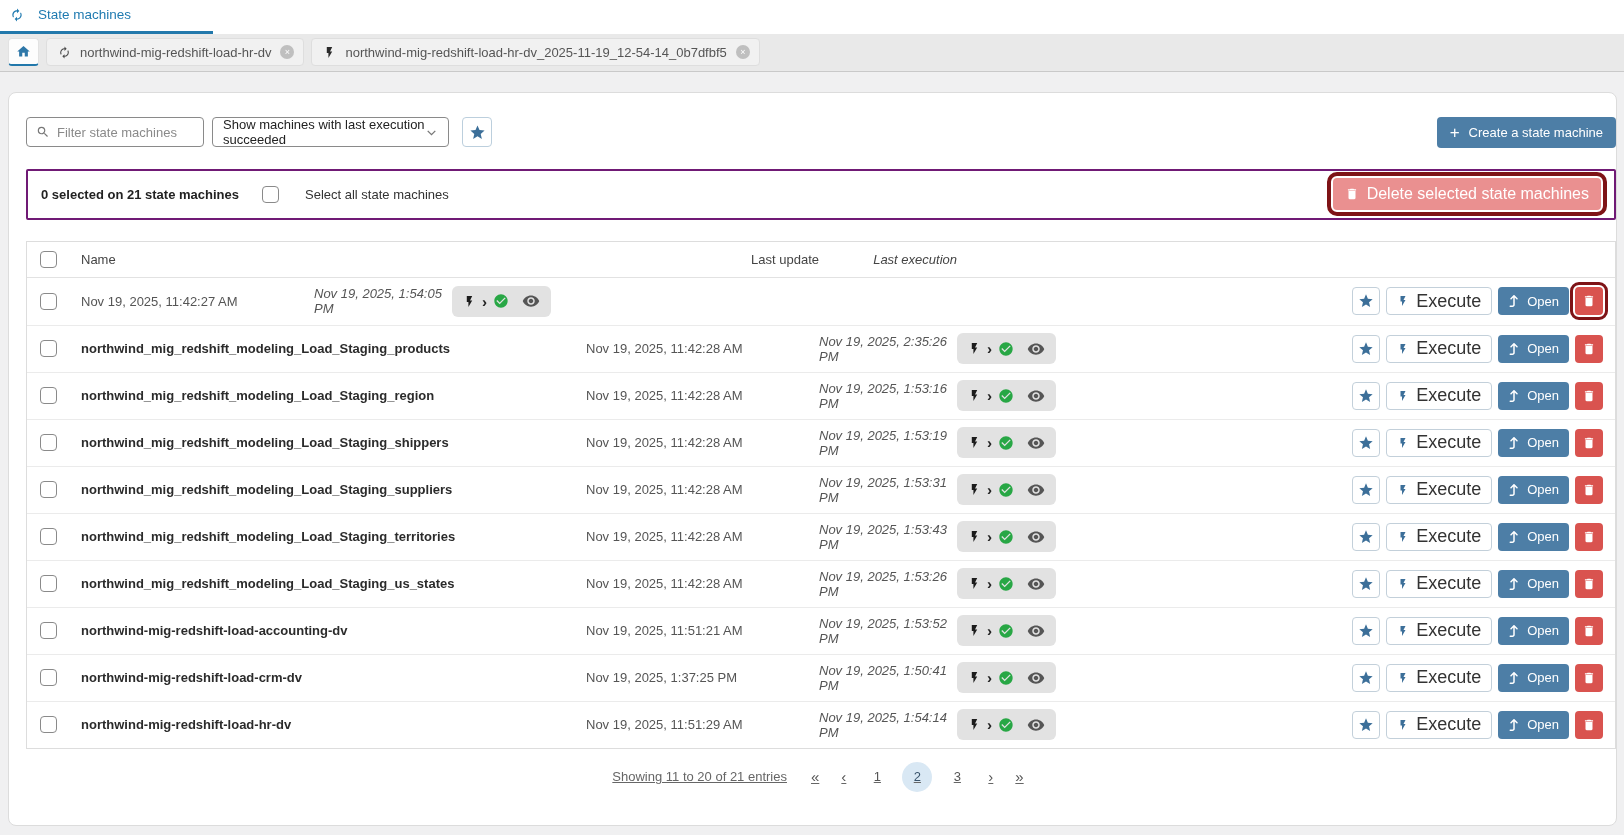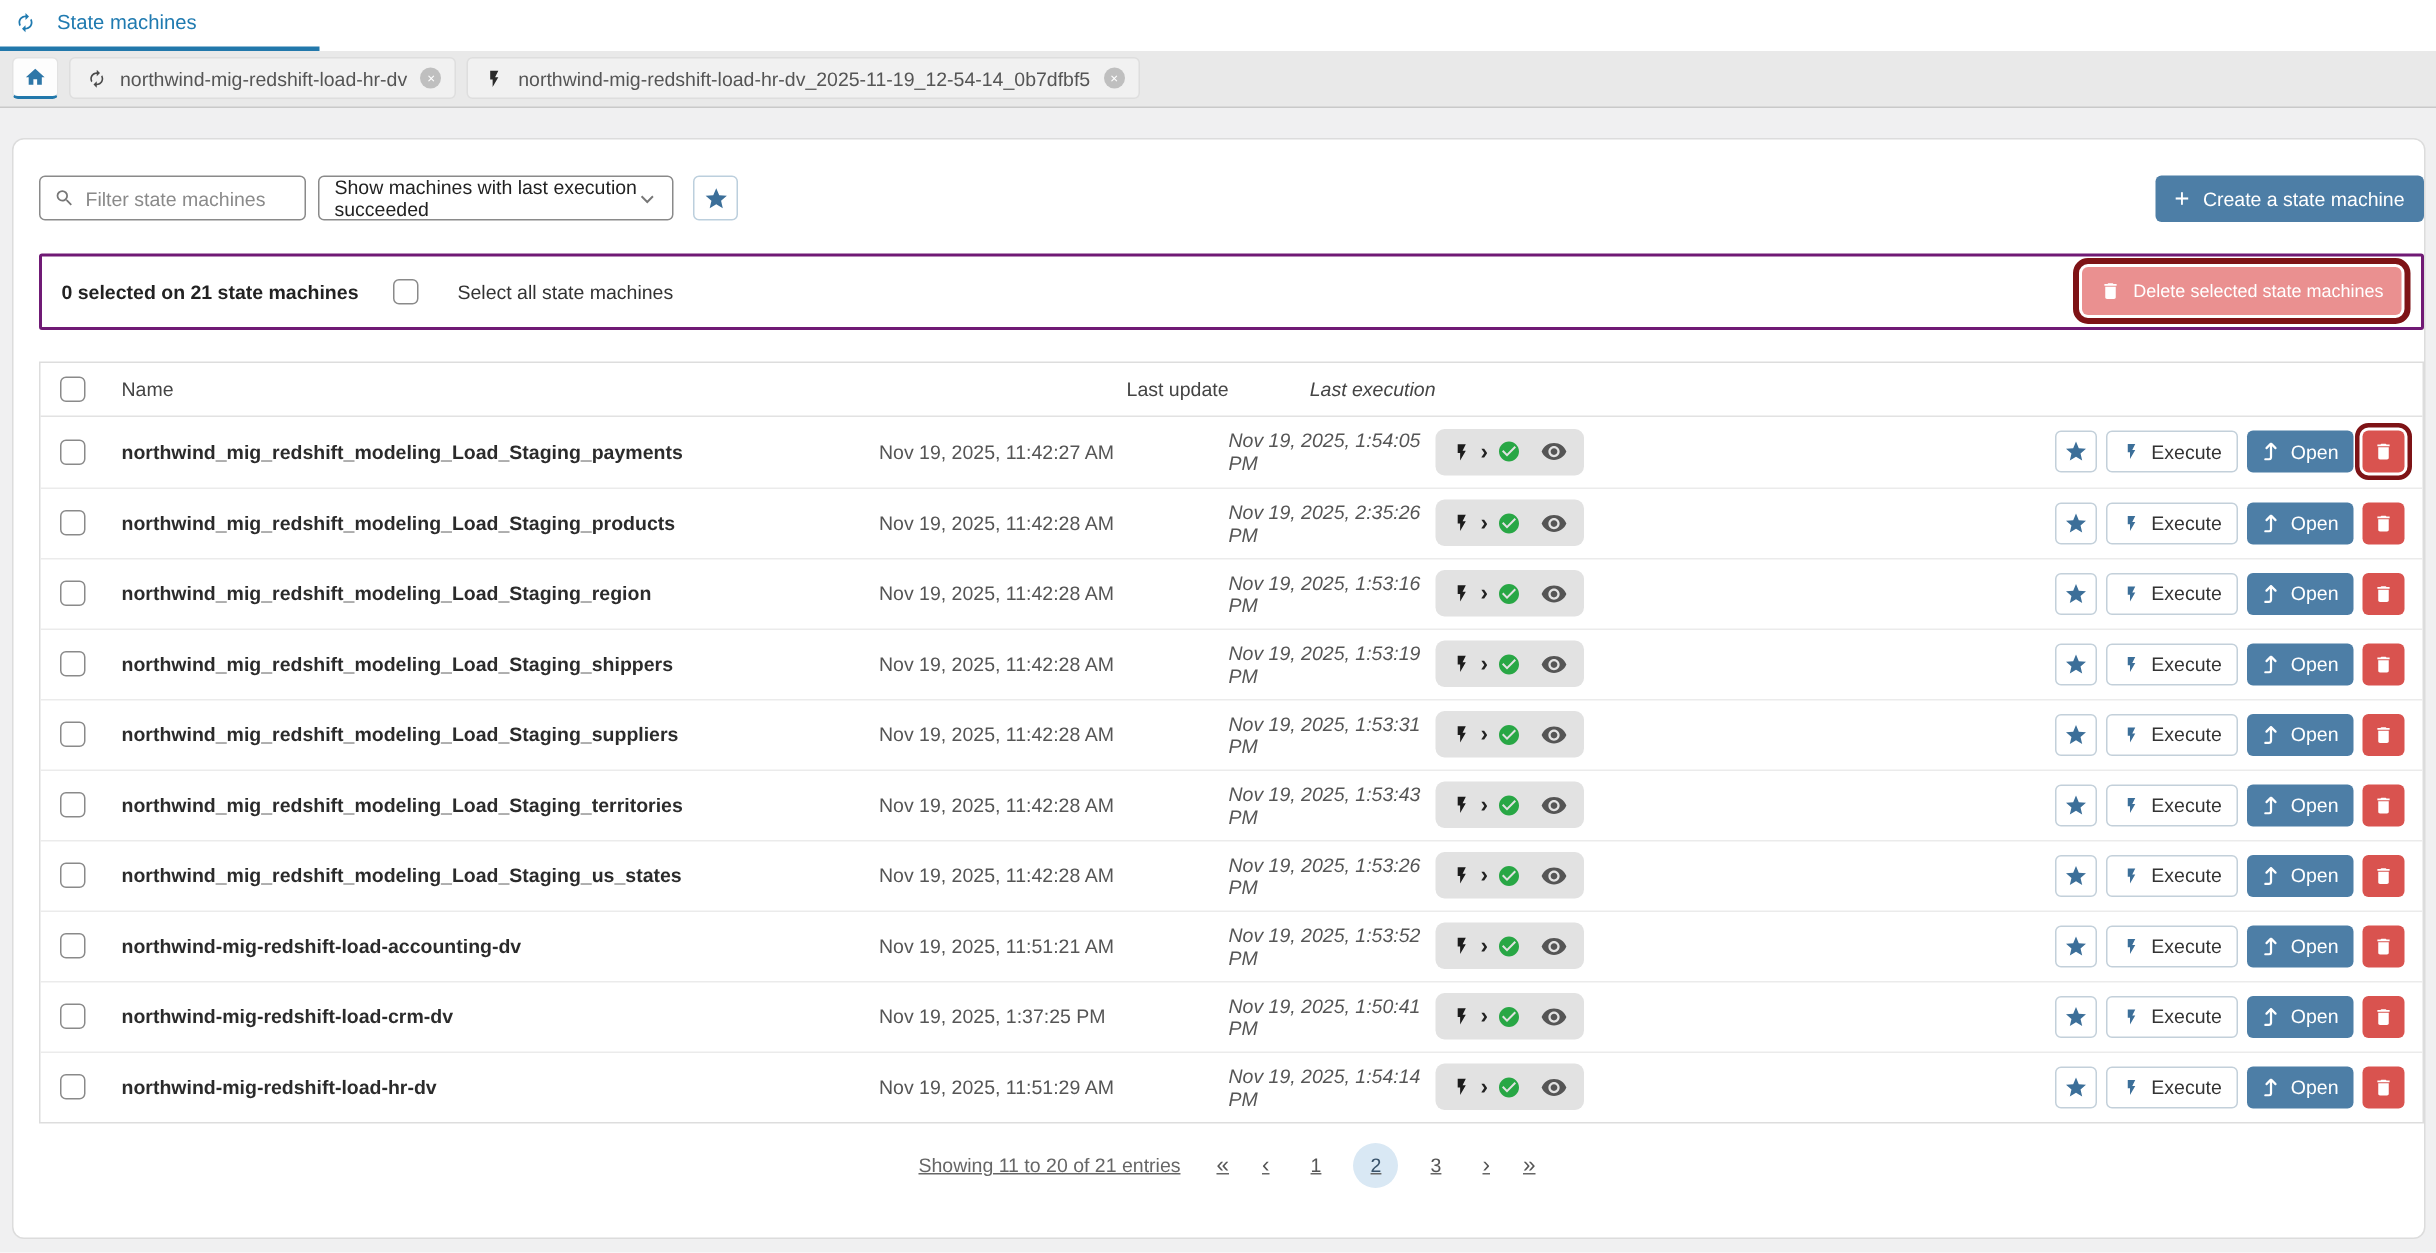--- a/index.html
+++ b/index.html
@@ -33,38 +33,38 @@
   .iconbtn { width: 30px; height: 30px; border: 1px solid #bccfdd; border-radius: 4px; background: #fff; display: flex; align-items: center; justify-content: center; cursor: pointer; }
   .toolbar .iconbtn { margin-left: 13px; }
   .btn-primary { margin-left: auto; height: 31px; background: #4d7ea6; color: #fff; border: none; border-radius: 4px; padding: 0 13px; display: inline-flex; align-items: center; gap: 9px; font-size: 13px; font-family: inherit; cursor: pointer; }
   .btn-primary .plus { font-size: 17px; font-weight: 400; line-height: 1; }
   
   .selection-bar { margin-top: 21px; border: 2px solid #701a75; border-radius: 2px; height: 51px; display: flex; align-items: center; padding: 0 13px; }
   .selection-summary { font-weight: bold; color: #222; }
   .checkbox { width: 17px; height: 17px; border: 1px solid #8a8a8a; border-radius: 4px; background: #fff; cursor: pointer; flex: 0 0 auto; }
   .selection-bar .checkbox { margin-left: 23px; }
   .select-all-label { margin-left: 26px; color: #333; }
-  .btn-danger-soft { margin-left: auto; height: 32px; background: #ea9090; color: #fff; border: none; border-radius: 4px; padding: 0 12px; display: inline-flex; align-items: center; gap: 8px; font-size: 12px; font-family: inherit; cursor: pointer; }
+  .btn-danger-soft { margin-left: auto; height: 32px; background: #ea9090; color: #fff; border: none; border-radius: 4px; padding: 0 12px; display: inline-flex; align-items: center; gap: 8px; font-size: 16px; font-family: inherit; cursor: pointer; }
   .annotated { outline: 4px solid #7e1316; outline-offset: 2px; }
   
   .table { margin-top: 21px; border: 1px solid #ddd; }
   .thead { display: flex; align-items: center; height: 36px; border-bottom: 1px solid #e2e2e2; color: #444; padding-right: 12px; }
   .trow { display: flex; align-items: center; height: 47px; border-top: 1px solid #ebebeb; padding-right: 12px; }
   .trow:first-of-type { border-top: none; }
   .cell-check { flex: 0 0 54px; display: flex; padding-left: 13px; }
   .cell-name { flex: 0 0 505px; }
   .cell-update { flex: 0 0 233px; color: #555; }
   .cell-exec { flex: 0 0 138px; color: #555; font-style: italic; }
   .thead .cell-update, .thead .cell-exec { color: #444; text-align: right; }
   .rname { font-weight: bold; color: #2b2b2b; }
   .status-pill { background: #e2e2e2; border-radius: 6px; height: 31px; display: inline-flex; align-items: center; gap: 6px; padding: 0 11px; cursor: pointer; }
   .status-pill .chev { font-size: 15px; font-weight: 600; color: #222; line-height: 1; }
   .status-pill .eye-wrap { margin-left: 7px; display: flex; }
   .actions { margin-left: auto; display: flex; align-items: center; gap: 6px; }
-  .btn-outline { height: 28px; border: 1px solid #c3d0da; border-radius: 4px; background: #fff; display: inline-flex; align-items: center; gap: 7px; padding: 0 10px; color: #333; font-size: 13px; font-family: inherit; cursor: pointer; }
+  .btn-outline { height: 28px; border: 1px solid #c3d0da; border-radius: 4px; background: #fff; display: inline-flex; align-items: center; gap: 7px; padding: 0 10px; color: #333; font-size: 18px; font-family: inherit; cursor: pointer; }
   .sq { width: 28px; padding: 0; justify-content: center; }
   .btn-open { height: 28px; background: #4d7ea6; border: none; border-radius: 4px; color: #fff; display: inline-flex; align-items: center; gap: 7px; padding: 0 10px; font-size: 13px; font-family: inherit; cursor: pointer; }
   .btn-delete { width: 28px; height: 28px; background: #d9534f; border: none; border-radius: 4px; display: inline-flex; align-items: center; justify-content: center; cursor: pointer; }
   .btn-delete.annotated { outline: 3px solid #7e1316; outline-offset: 2px; }
   
   .pagination { margin-top: 7px; height: 42px; display: flex; align-items: center; justify-content: center; gap: 10px; color: #666; text-decoration: underline; }
   .pag-summary { margin-right: 8px; }
   .pag-ctl { color: #555; font-size: 15px; padding: 0 6px; cursor: pointer; background: none; border: none; font-family: inherit; }
   .pag-page { width: 30px; height: 30px; border-radius: 50%; display: inline-flex; align-items: center; justify-content: center; color: #555; cursor: pointer; background: none; border: none; font-size: 13px; font-family: inherit; }
   .pag-page.active { background: #d9e8f4; color: #39536b; }
@@ -166,21 +166,20 @@
         </div>
       <div class="cell-name">Name</div>
       <div class="cell-update">Last update</div>
       <div class="cell-exec">Last execution</div>
     </div>
     <div id="table-body">
   <div class="trow">
     <div class="cell-check">
             <div class="checkbox"></div>
           </div>
-    <div class="cell-name"><span class="rname">northwind_mig_redshift_modeling_Load_Staging_payments</span></div>
     <div class="cell-update"><span class="rupdate">Nov 19, 2025, 11:42:27 AM</span></div>
     <div class="cell-exec"><span class="rexec">Nov 19, 2025, 1:54:05 PM</span></div>
     <div class="status-pill">
       <span>
         <svg width="13" height="13" viewBox="0 0 24 24" fill="#1c1c1c">
                 <path d="M7 2v11h3v9l7-12h-4l4-8z"></path>
               </svg>
       </span>
       <span class="chev">›</span>
       <span>

